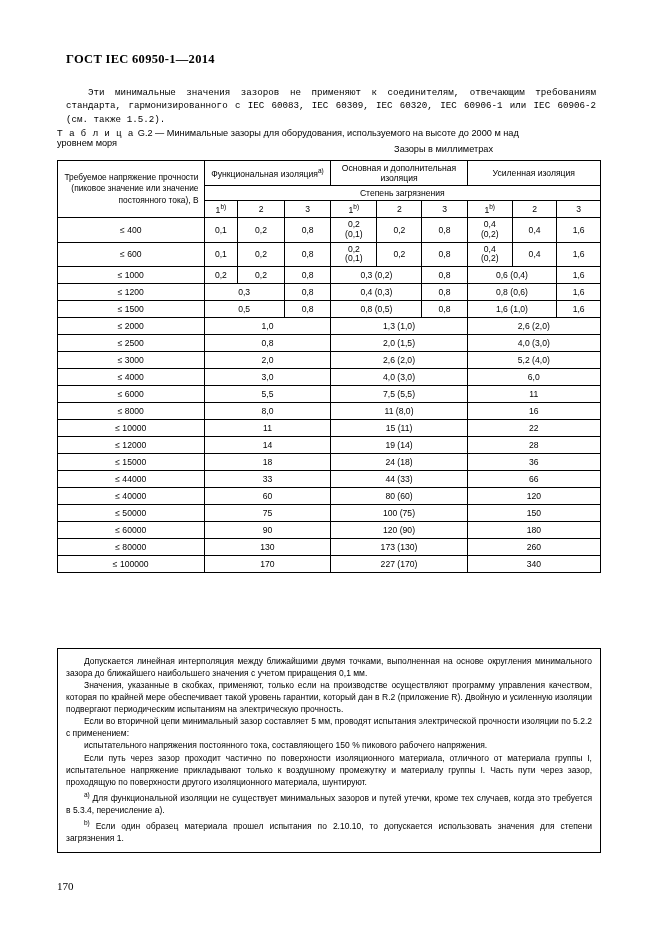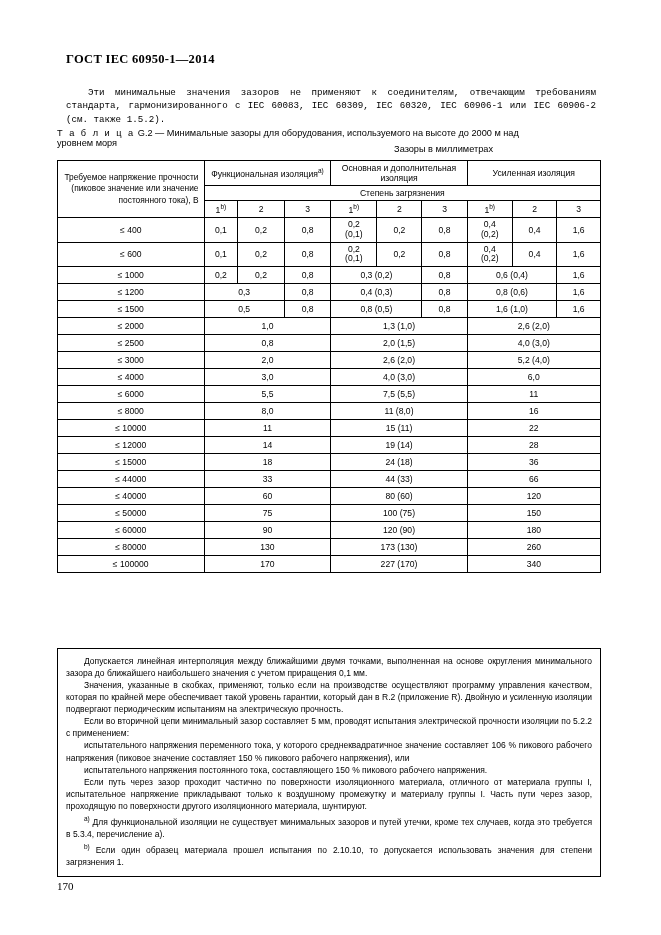--- a/index.html
+++ b/index.html
@@ -290,21 +290,20 @@
           <td colspan="3">227 (170)</td>
           <td colspan="3">340</td>
         </tr>
       </tbody>
   </table>
 
   <div class="notes">
     <p><span class="ind"></span><span>Допускается линейная интерполяция между ближайшими двумя точками, выполненная на основе округления минимального зазора до ближайшего наибольшего значения с учетом приращения 0,1 мм.</span></p>
     <p><span class="ind"></span><span>Значения, указанные в скобках, применяют, только если на производстве осуществляют программу управления качеством, которая по крайней мере обеспечивает такой уровень гарантии, который дан в R.2 (приложение R). Двойную и усиленную изоляции подвергают периодическим испытаниям на электрическую прочность.</span></p>
     <p><span class="ind"></span><span>Если во вторичной цепи минимальный зазор составляет 5 мм, проводят испытания электрической прочности изоляции по 5.2.2 с применением:</span></p>
-    <p><span class="ind"></span><span>испытательного напряжения переменного тока, у которого среднеквадратичное значение составляет 106 % пикового рабочего напряжения (пиковое значение составляет 150 % пикового рабочего напряжения), или</span></p>
     <p><span class="ind"></span><span>испытательного напряжения постоянного тока, составляющего 150 % пикового рабочего напряжения.</span></p>
     <p><span class="ind"></span><span>Если путь через зазор проходит частично по поверхности изоляционного материала, отличного от материала группы I, испытательное напряжение прикладывают только к воздушному промежутку и материалу группы I. Часть пути через зазор, проходящую по поверхности другого изоляционного материала, шунтируют.</span></p>
     <p class="footnote"><span class="ind"></span><span class="sup">a)</span> <span>Для функциональной изоляции не существует минимальных зазоров и путей утечки, кроме тех случаев, когда это требуется в 5.3.4, перечисление a).</span></p>
     <p class="footnote"><span class="ind"></span><span class="sup">b)</span> <span>Если один образец материала прошел испытания по 2.10.10, то допускается использовать значения для степени загрязнения 1.</span></p>
   </div>
 
   <div class="page-number">170</div>
 
 </div>
 

